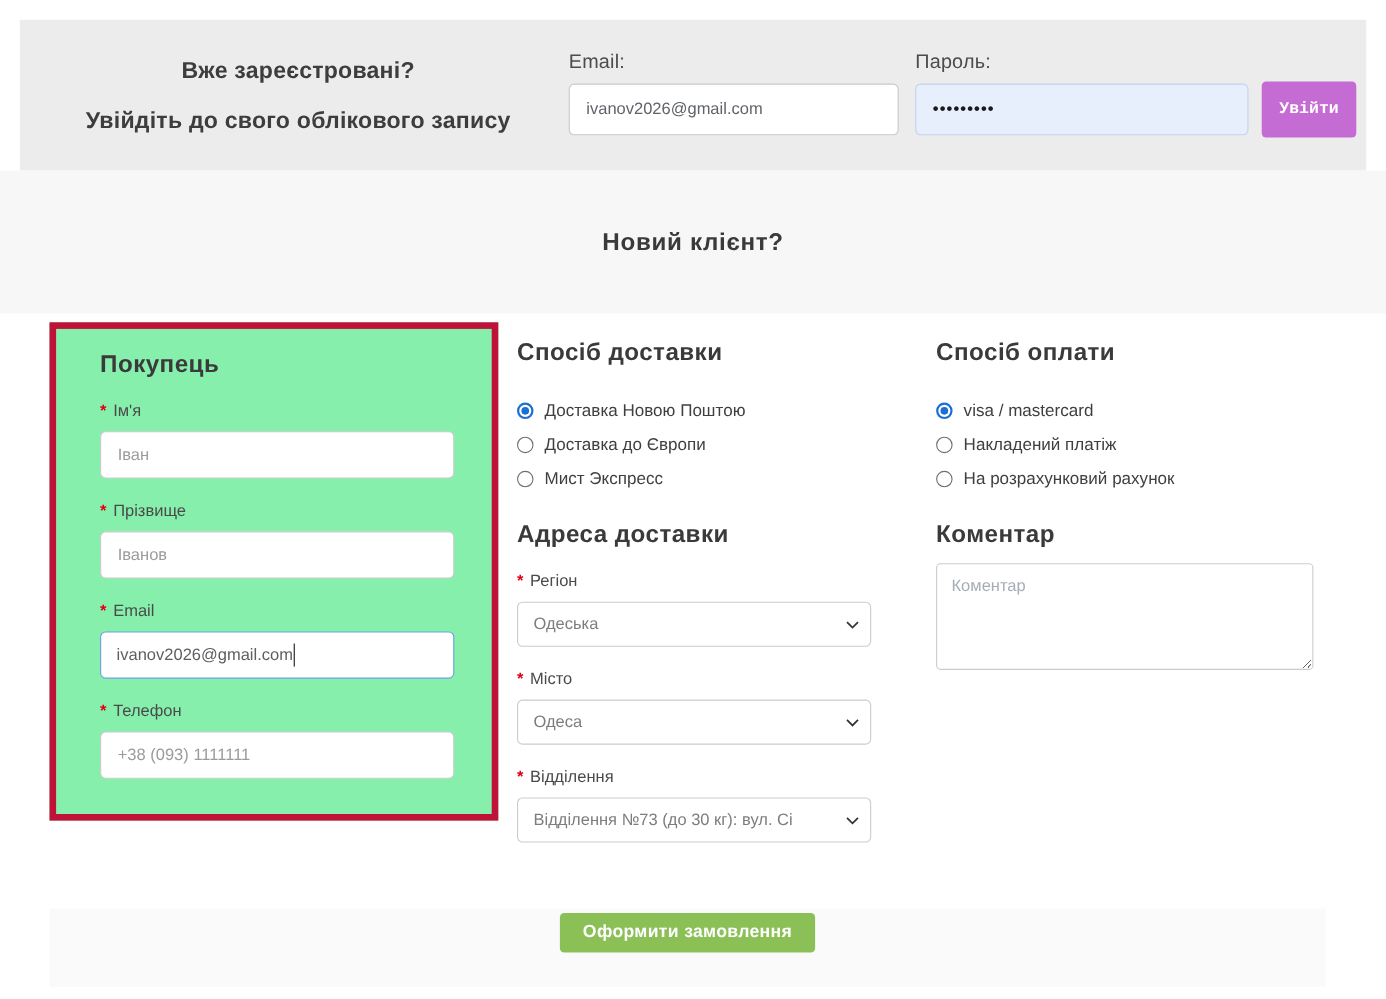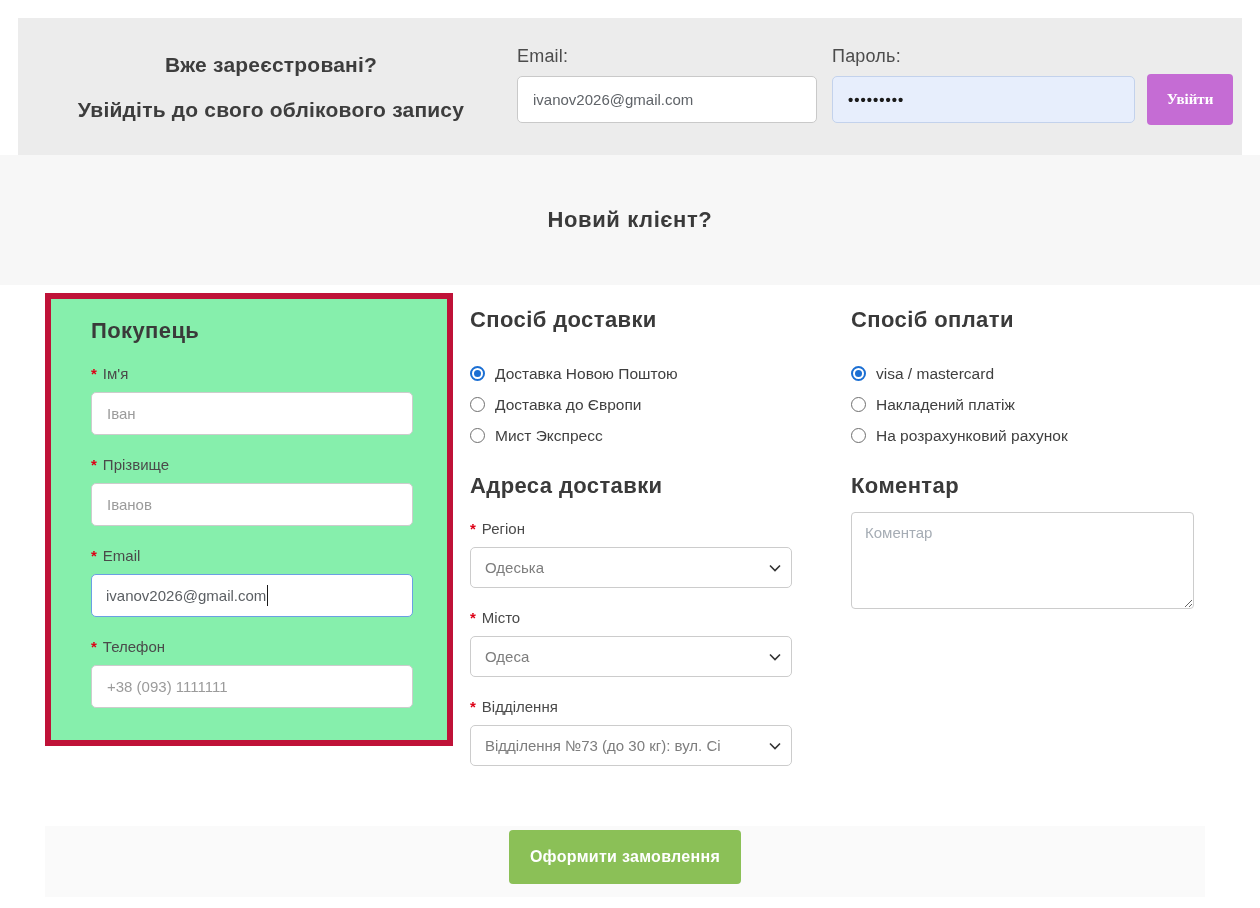--- a/index.html
+++ b/index.html
@@ -10,21 +10,21 @@
     display:flex;align-items:flex-end;padding:0 0 32px 22px;box-sizing:border-box;}
   .login-title{width:462px;text-align:center;font-size:21px;font-weight:600;color:#3d3d3d;
     line-height:45px;margin-bottom:-9px;letter-spacing:.2px;}
   .fgroup{display:flex;flex-direction:column;margin-left:15px;}
   .fgroup .tlabel{font-size:18px;color:#4c4c4c;margin-bottom:9px;letter-spacing:.2px;}
   .tinput{height:47px;border:1px solid #c9c9c9;border-radius:5px;padding:0 15px;font-size:15px;
     color:#5f6368;background:#fff;box-sizing:border-box;outline:none;font-family:"Liberation Sans",sans-serif;}
   .email-top{width:300px;}
   .pass-top{width:303px;background:#e7eefc;border-color:#c3d2ec;color:#1a1a1a;font-weight:700;letter-spacing:1px;}
   .login-btn{width:86px;height:51px;margin-left:12px;margin-bottom:-2px;background:#c56cd4;border:none;
-    border-radius:4px;color:#fff;font-weight:700;font-size:15px;cursor:pointer;font-family:Liberation Serif, serif;}
+    border-radius:4px;color:#fff;font-weight:700;font-size:15px;cursor:pointer;font-family:Liberation Mono, monospace;}
 
   
   .new-client{position:absolute;left:0;top:155px;width:1260px;height:130px;background:#f7f7f7;
     display:flex;align-items:center;justify-content:center;}
   .band-heading{font-size:22px;font-weight:600;color:#3a3a3a;letter-spacing:.6px;}
 
   
   .main{position:absolute;left:0;top:285px;width:1260px;display:flex;align-items:flex-start;}
   h2.sec{font-size:22px;font-weight:600;color:#3a3a3a;margin:0;letter-spacing:.4px;}
 
@@ -53,21 +53,21 @@
     text-overflow:ellipsis;white-space:nowrap;overflow:hidden;font-family:"Liberation Sans",sans-serif;}
   .chev{position:absolute;right:11px;top:50%;transform:translateY(-50%);pointer-events:none;}
   textarea{width:343px;height:97px;box-sizing:border-box;border:1px solid #ccc;border-radius:4px;
     padding:11px 13px;font-size:15px;color:#333;resize:both;outline:none;margin-top:13px;
     font-family:"Liberation Sans",sans-serif;}
   textarea::placeholder{color:#a6adb5;}
 
   
   .footer{position:absolute;left:45px;top:826px;width:1160px;height:71px;background:#fafafa;
     display:flex;justify-content:center;}
-  .submit-btn{margin-top:4px;width:232px;height:54px;background:#8bc057;border:none;border-radius:4px;
+  .submit-btn{margin-top:4px;width:232px;height:36px;background:#8bc057;border:none;border-radius:4px;
     color:#fff;font-weight:700;font-size:16px;cursor:pointer;letter-spacing:.3px;font-family:"Liberation Sans",sans-serif;}
 </style>
 </head>
 <body>
 
 <div class="login-bar">
   <div class="login-title">
     <div>Вже зареєстровані?</div>
     <div>Увійдіть до свого облікового запису</div>
   </div>

